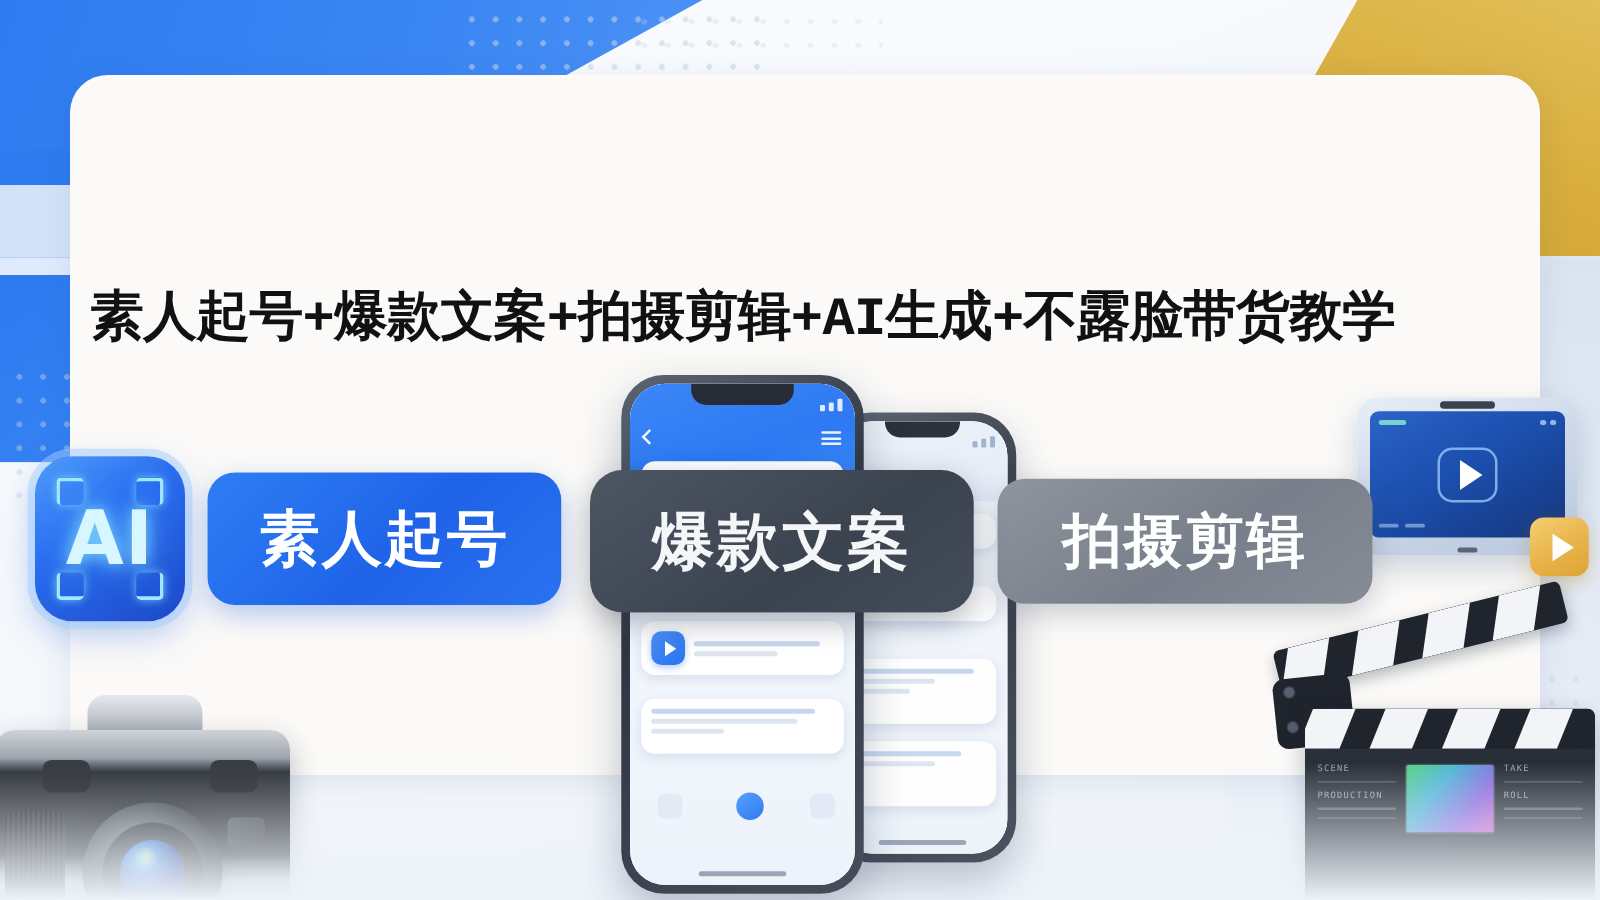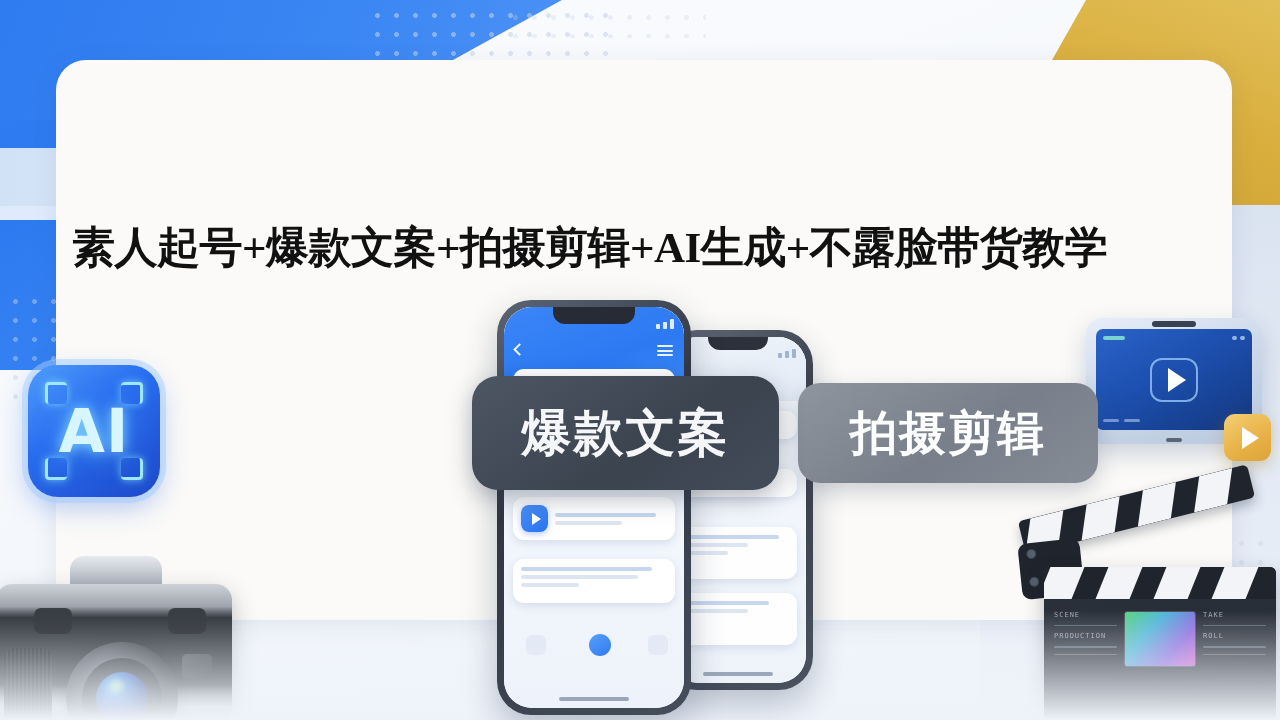--- a/index.html
+++ b/index.html
@@ -69,24 +69,24 @@
   }
 
   
   .headline {
     position:absolute; left:88px; top:98px; width:1110px;
     font-size:72px; line-height:1.0; font-weight:bold; letter-spacing:-1px;
     color:#0a0a0a; white-space:nowrap;
     font-family:"DejaVu Sans","Liberation Sans",sans-serif;
   }
   .subhead {
-    position:absolute; left:72px; top:224px; width:1160px;
+    position:absolute; left:72px; top:232px; width:1160px;
     font-size:43px; line-height:1.1; font-weight:bold; letter-spacing:-.5px;
     color:#111; white-space:nowrap;
-    font-family:Liberation Serif, serif;
+    font-family:Liberation Mono, monospace;
   }
 
   
   .phone {
     position:absolute; border-radius:34px;
     background:linear-gradient(145deg,#5c6472 0%,#2f3541 40%,#464e5c 100%);
     padding:7px; box-shadow:0 14px 34px rgba(30,45,75,.28);
   }
   .phone-screen { width:100%; height:100%; border-radius:28px; overflow:hidden; background:#fff; position:relative; }
   .phone-front { left:497px; top:300px; width:194px; height:415px; z-index:6; }
@@ -181,21 +181,21 @@
   .cam-vf { position:absolute; left:186px; top:70px; width:30px; height:24px; border-radius:5px; background:linear-gradient(160deg,#4a5059,#1a1d22); }
   .cam-lens { position:absolute; left:70px; top:58px; width:112px; height:112px; border-radius:50%;
     background:radial-gradient(circle at 38% 32%, #767d88 0%, #4a5058 30%, #23272d 58%, #14171c 100%); box-shadow:0 6px 16px rgba(10,15,25,.4); }
   .cam-lens2 { position:absolute; left:16px; top:16px; width:80px; height:80px; border-radius:50%; background:radial-gradient(circle at 40% 35%,#3d434b,#16191e 70%); }
   .cam-glass { position:absolute; left:14px; top:14px; width:52px; height:52px; border-radius:50%;
     background:radial-gradient(circle at 35% 30%, #7fd7e8 0%, #3f7fd8 26%, #1d3f8e 55%, #0a1434 100%); }
   .cam-glint { position:absolute; left:10px; top:6px; width:22px; height:16px; border-radius:50%; background:radial-gradient(circle,#d8e9a8 0%,rgba(216,233,168,0) 70%); opacity:.7; }
 
   
   .ai-icon {
-    position:absolute; left:28px; top:365px; width:132px; height:132px; border-radius:30px;
+    position:absolute; left:28px; top:365px; width:120px; height:132px; border-radius:30px;
     background:linear-gradient(145deg,#4f9dfb 0%,#2a6ef0 40%,#1c49c9 100%);
     box-shadow:0 0 0 6px rgba(165,205,255,.5), 0 10px 28px rgba(40,100,220,.35);
     display:flex; align-items:center; justify-content:center;
   }
   .ai-brackets { position:absolute; inset:17px; }
   .ai-brackets span { position:absolute; width:22px; height:22px; border:3.5px solid #9fe6ff; border-radius:4px; box-shadow:0 0 8px rgba(130,220,255,.8); }
   .ai-brackets span:nth-child(1){ left:0; top:0; border-right:none; border-bottom:none; }
   .ai-brackets span:nth-child(2){ right:0; top:0; border-left:none; border-bottom:none; }
   .ai-brackets span:nth-child(3){ left:0; bottom:0; border-right:none; border-top:none; }
   .ai-brackets span:nth-child(4){ right:0; bottom:0; border-left:none; border-top:none; }
@@ -441,17 +441,18 @@
   <div class="ai-icon">
     <div class="ai-brackets">
       <span></span>
         <span></span>
         <span></span>
         <span></span>
     </div>
     <div class="ai-text">AI</div>
   </div>
 
+  <div class="badge b-sr">素人起号</div>
   <div class="badge b-ps">拍摄剪辑</div>
   <div class="badge b-bk">爆款文案</div>
 
   <div class="bg-bottom-fade"></div>
 </div>
 
 </body></html>

